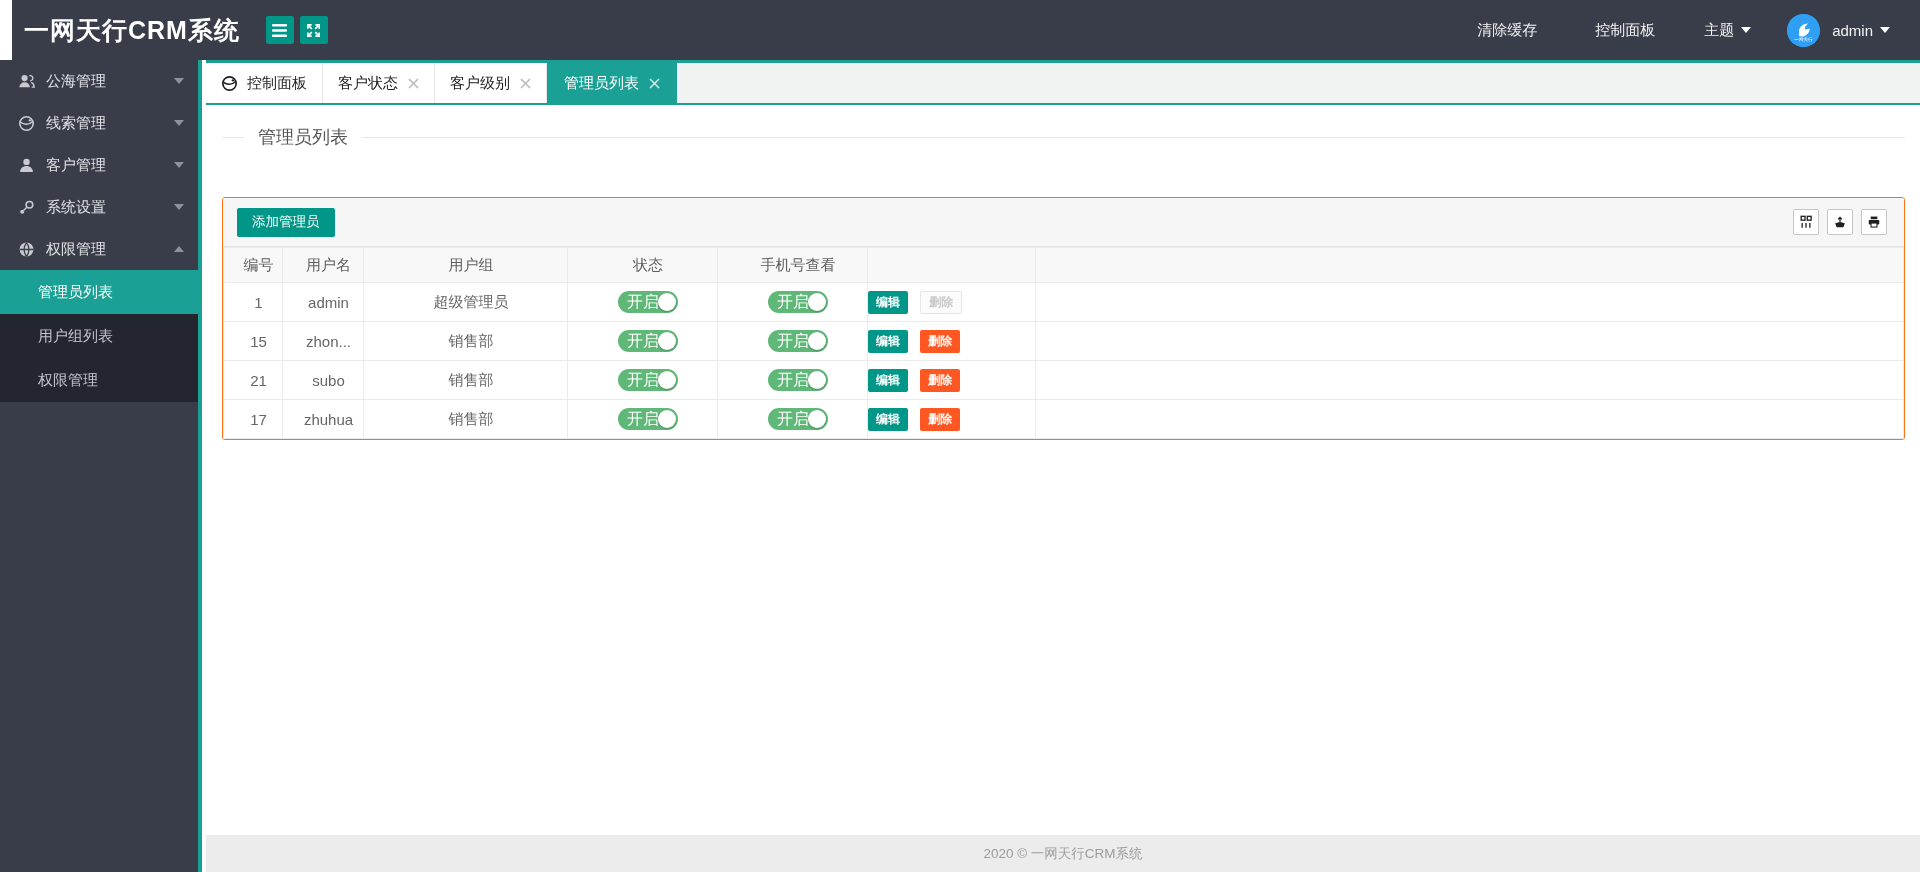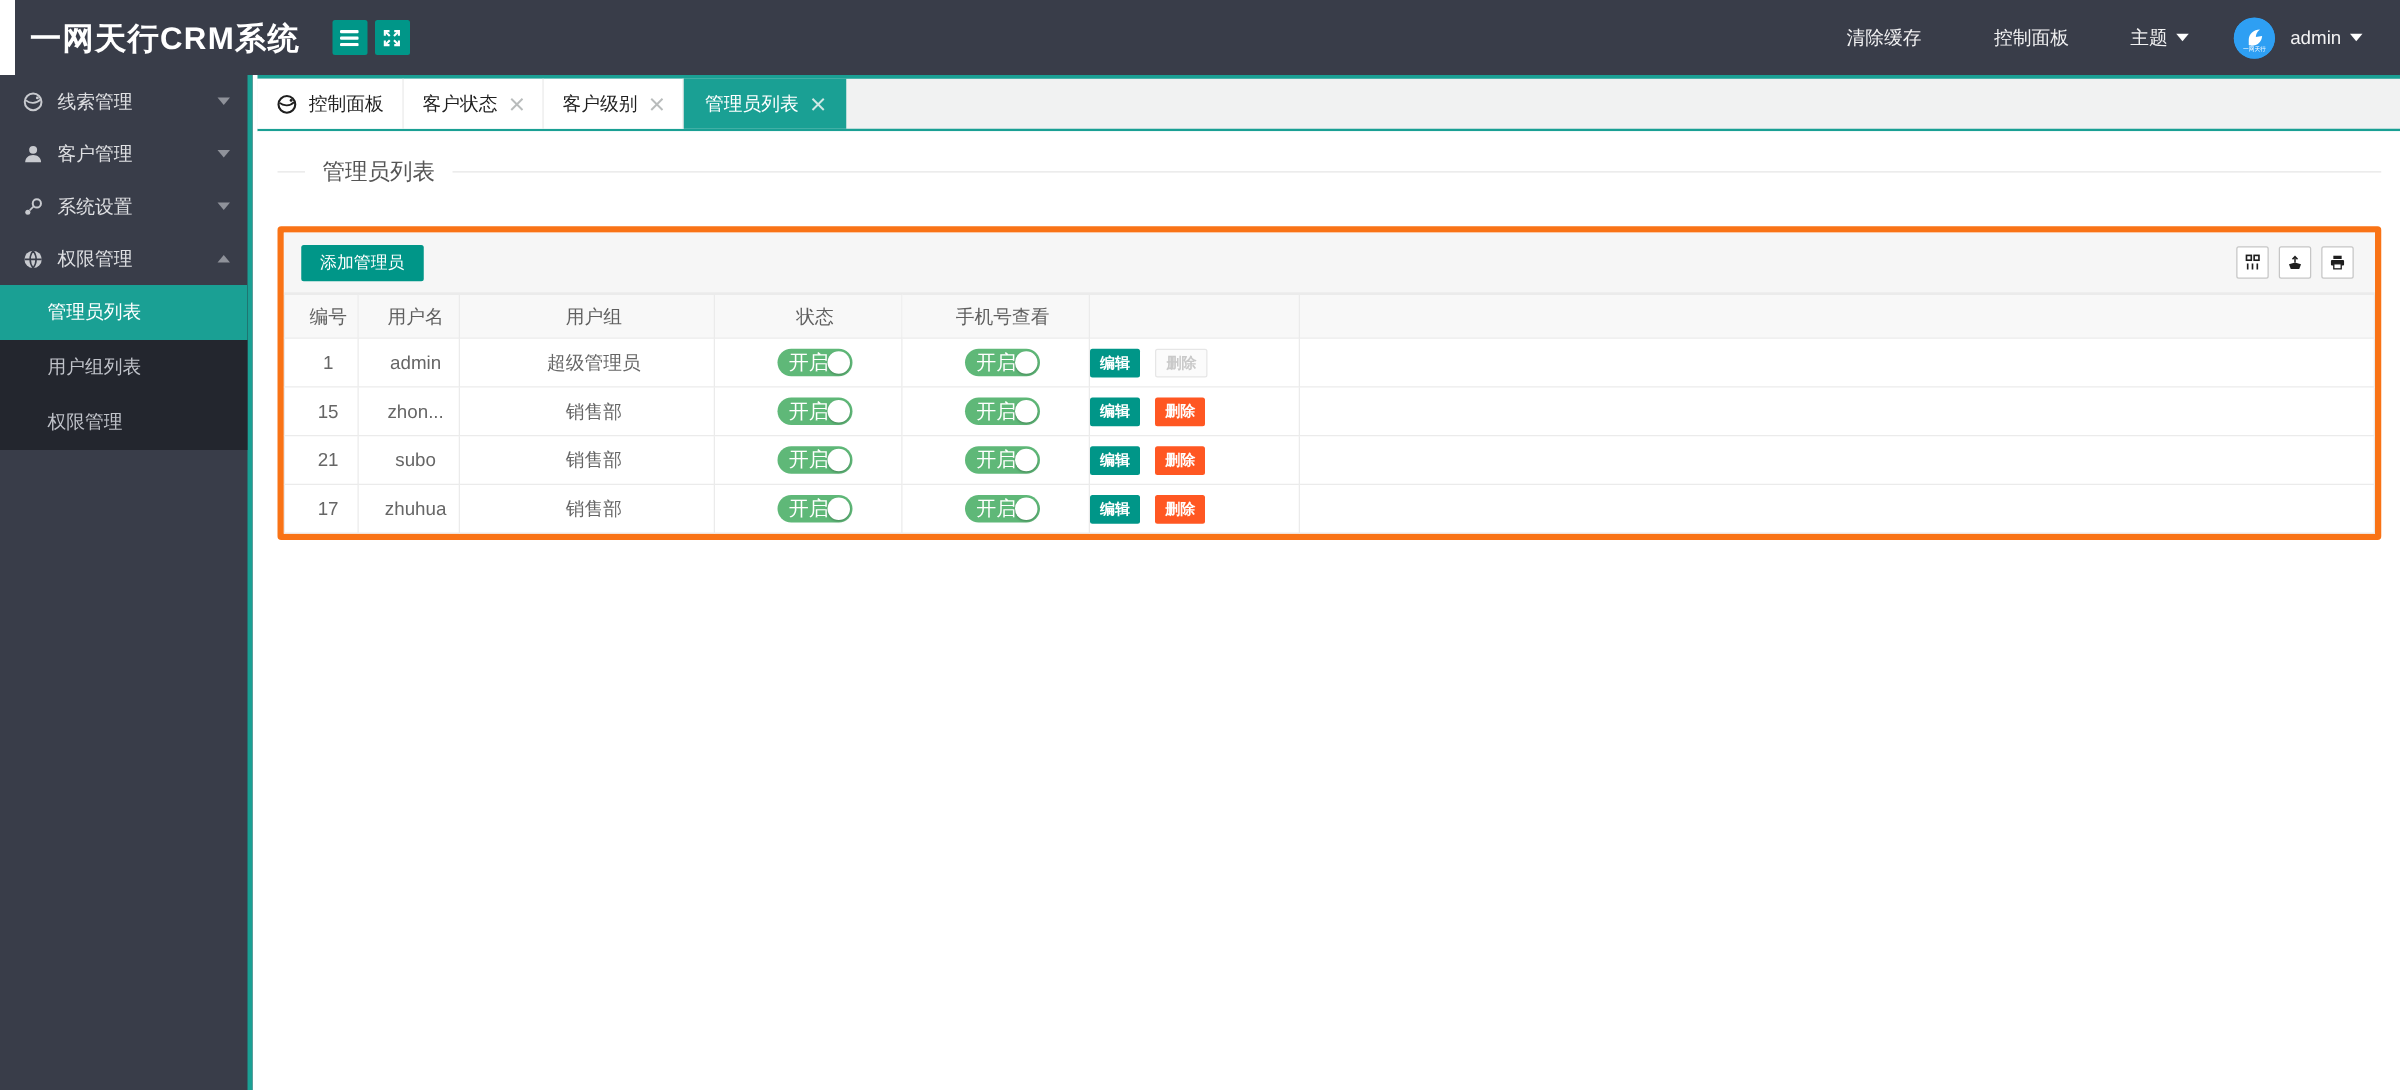--- a/index.html
+++ b/index.html
@@ -55,21 +55,21 @@
     display:flex; align-items:center; justify-content:center; }
 
   
   .title-row { margin:20px 15px 0 16px; height:24px; display:flex; align-items:center; }
   .hline { height:1px; background:#e6e6e6; }
   .hline.short { width:22px; }
   .hline.long { flex:1 1 auto; }
   .page-title { color:#555; font-size:18px; margin:0 14px; white-space:nowrap; }
 
   
-  .panel { margin:32px 15px 0 16px; border:5px solid #f97316; border-radius:3px; overflow:hidden; }
+  .panel { margin:48px 15px 0 16px; border:1px solid #f97316; border-radius:3px; overflow:hidden; }
   .toolbar { height:49px; background:#f6f6f6; border-bottom:1px solid #e6e6e6;
     display:flex; align-items:center; padding:0 17px 0 14px; }
   .btn-add { height:29px; padding:0 15px; background:#009688; color:#fff; border:none; border-radius:2px;
     font-size:13.5px; cursor:pointer; }
   .tool-icons { margin-left:auto; display:flex; gap:8px; }
   .ibtn { width:26px; height:26px; background:#fff; border:1px solid #c6c6c6; border-radius:2px;
     display:inline-flex; align-items:center; justify-content:center; color:#1e1e1e; cursor:pointer; }
 
   
   table { width:100%; border-collapse:collapse; table-layout:fixed; }
@@ -134,20 +134,30 @@
         <text x="16.5" y="26.5" text-anchor="middle" font-size="4.6" fill="#fff">一网天行</text>
       </svg>
     </span>
     <a class="hdr-link user">
       <span>admin</span>
       <span class="caret"></span>
     </a>
   </div>
 
   <div class="sidebar">
+    <div class="side-item">
+      <span class="ico">
+        <svg viewBox="0 0 16 16" width="17" height="17" fill="currentColor">
+          <circle cx="6.2" cy="4.8" r="2.9"></circle>
+          <path d="M1.2 13.5c.3-3 2.3-4.9 5-4.9 2.8 0 4.7 1.9 5 4.9z"></path>
+          <path d="M10.6 2.7a2.4 2.4 0 1 1 .9 4.6M12.4 8.9c1.7.6 2.7 2.2 2.9 4.4h-2.4" fill="none" stroke="currentColor" stroke-width="1.3"></path>
+        </svg></span>
+      <span class="lbl">公海管理</span>
+      <span class="scaret"></span>
+    </div>
 
     <div class="side-item">
       <span class="ico">
         <svg viewBox="0 0 16 16" width="17" height="17" fill="none" stroke="currentColor">
           <circle cx="8" cy="8" r="6.3" stroke-width="1.5"></circle>
           <path d="M2.6 6.9c2.8 2.5 8 2.5 10.8-.6" stroke-width="1.3"></path>
           <circle cx="11.2" cy="5" r="1.1" fill="currentColor" stroke="none"></circle>
         </svg></span>
       <span class="lbl">线索管理</span>
       <span class="scaret"></span>
@@ -357,14 +367,17 @@
               <td class="ops">
                 <span class="btn-mini btn-edit">编辑</span>
                 <span class="btn-mini btn-del">删除</span></td>
               <td></td>
             </tr>
           </tbody>
         </table>
       </div>
     </div>
 
+    <div class="footer">
+      <span>2020 ©  一网天行CRM系统</span>
+    </div>
   </div>
 </div>
 
 </body></html>

